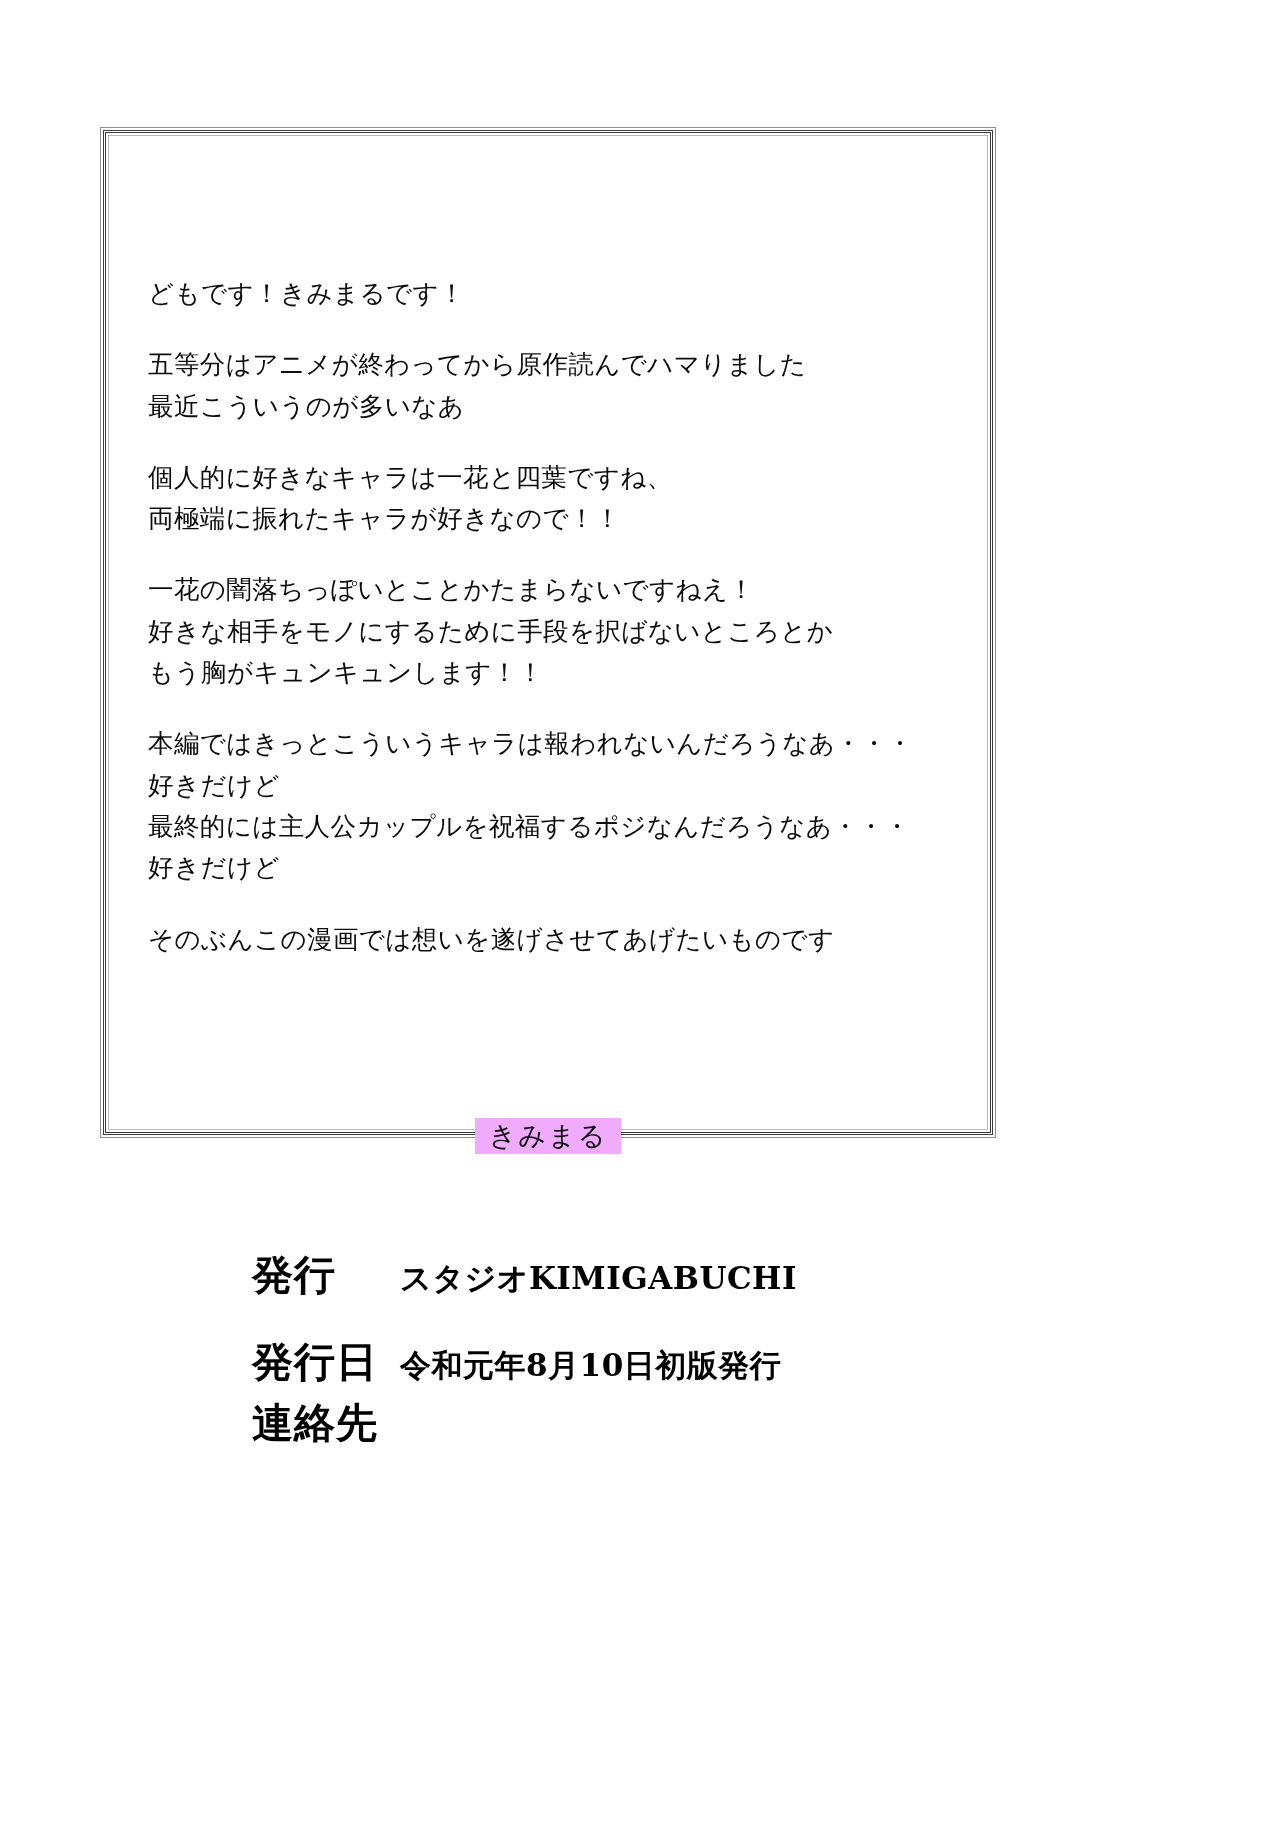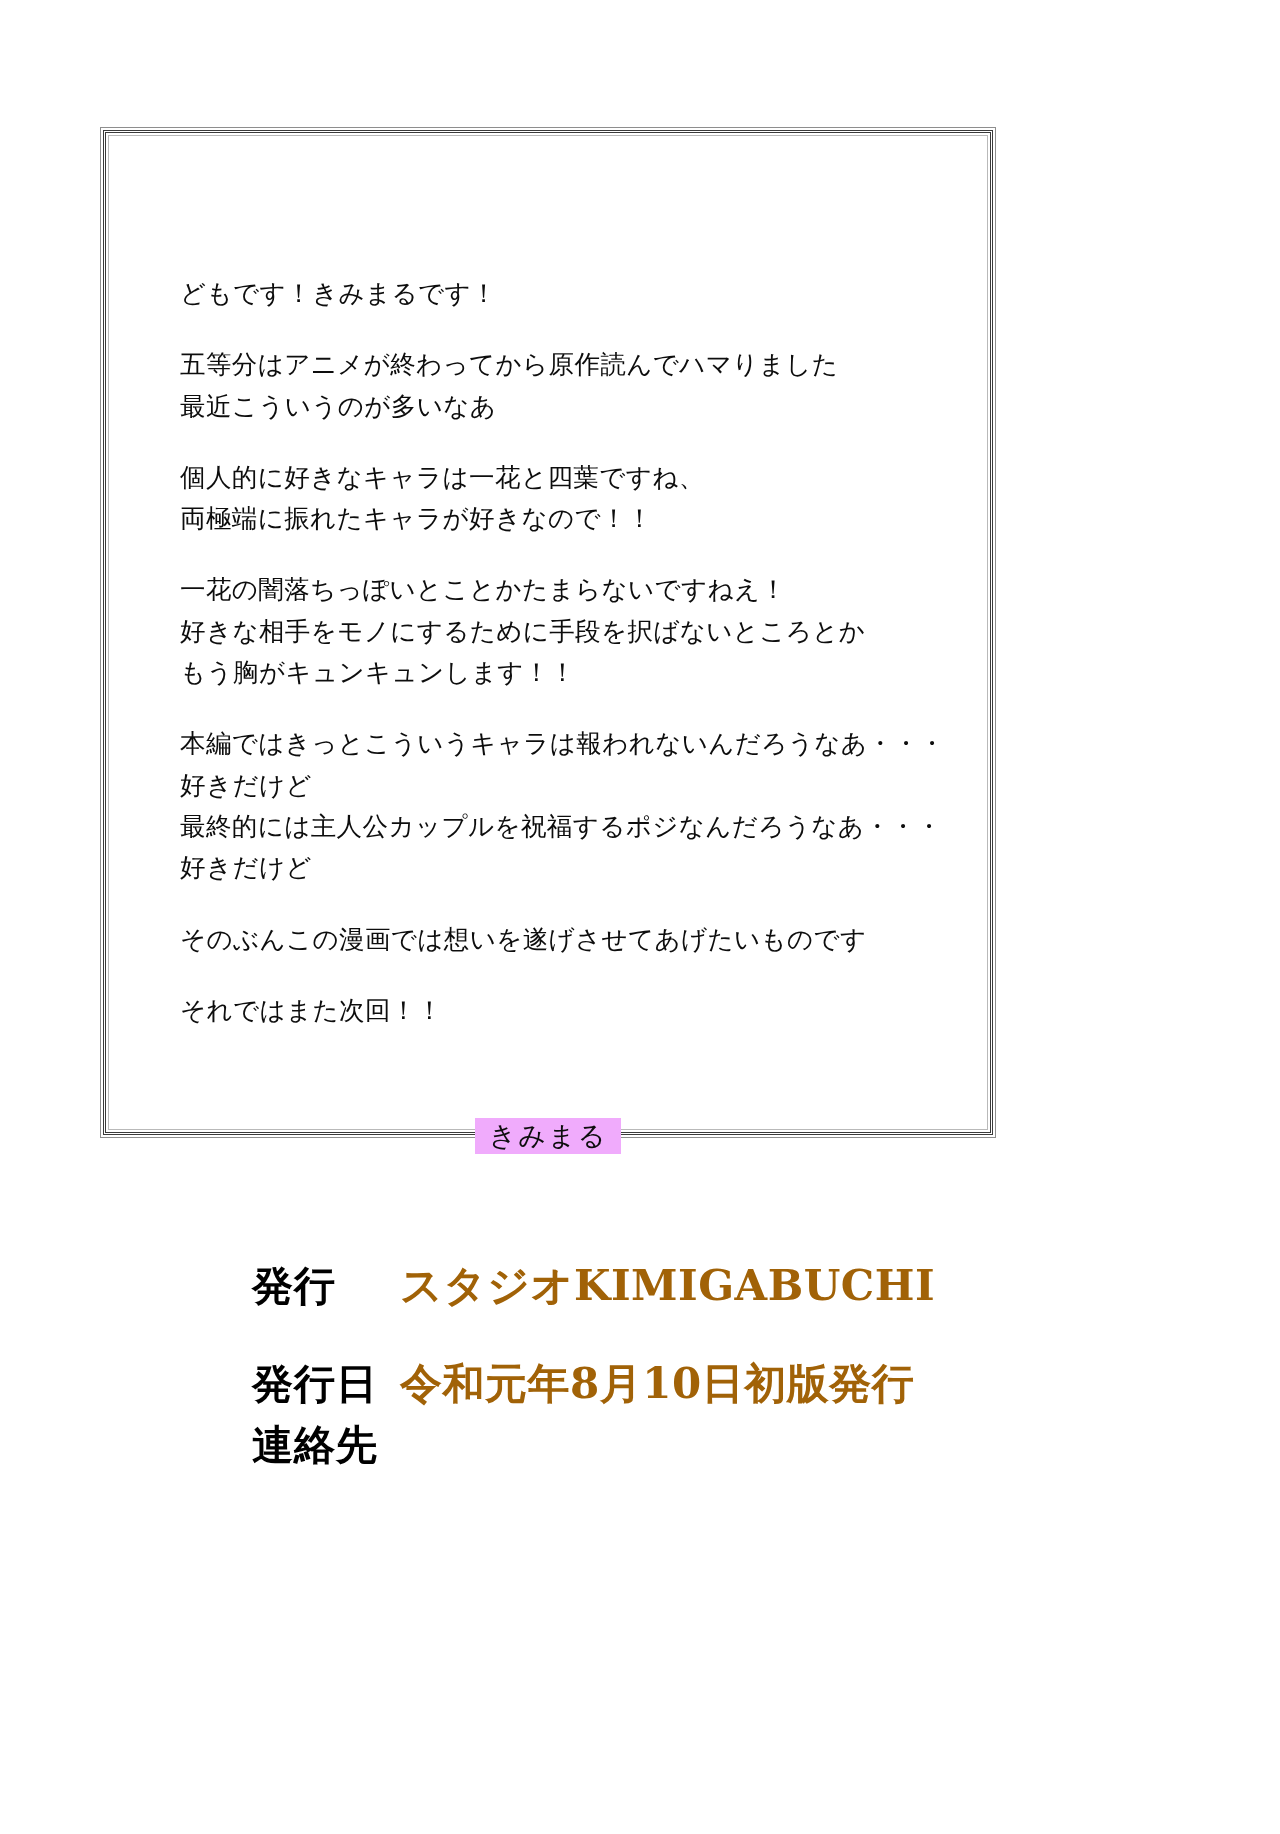--- a/index.html
+++ b/index.html
@@ -36,21 +36,20 @@
     left: 2px; top: 2px; right: 2px; bottom: 2px;
     border: 1px solid #b9b9b9;
     pointer-events: none;
   }
 
   #afterword-text {
     position: absolute;
     left: 42px;
     top: 140px;
     width: 820px;
-    margin-left: 32px;
   }
 
   .para {
     font-family: "DejaVu Sans", sans-serif;
     font-size: 25.5px;
     line-height: 1.62;
     letter-spacing: 0.4px;
     white-space: pre-wrap;
     margin: 0 0 30px 0;
     color: #0d0d0d;
@@ -91,23 +90,23 @@
     font-weight: bold;
     font-size: 41px;
     letter-spacing: 1px;
     width: 148px;
     flex: 0 0 148px;
     color: #000;
   }
   .colophon-value {
     font-family: "DejaVu Serif", serif;
     font-weight: bold;
-    font-size: 42px;
+    font-size: 31px;
     letter-spacing: 0.5px;
-    color: #a16207;
+    color: #000000;
     white-space: nowrap;
     margin-top: 36px;
   }
 </style>
 </head>
 <body>
 
 <div id="afterword-box">
   <div id="afterword-text">
     <p class="para">どもです！きみまるです！</p>
@@ -116,21 +115,20 @@
     <p class="para">個人的に好きなキャラは一花と四葉ですね、
 両極端に振れたキャラが好きなので！！</p>
     <p class="para">一花の闇落ちっぽいとことかたまらないですねえ！
 好きな相手をモノにするために手段を択ばないところとか
 もう胸がキュンキュンします！！</p>
     <p class="para">本編ではきっとこういうキャラは報われないんだろうなあ・・・
 好きだけど
 最終的には主人公カップルを祝福するポジなんだろうなあ・・・
 好きだけど</p>
     <p class="para">そのぶんこの漫画では想いを遂げさせてあげたいものです</p>
-    <p class="para">それではまた次回！！</p>
   </div>
   <div id="signature">
     <span id="signature-inner">きみまる</span>
   </div>
 </div>
 
 <div id="colophon">
   <div class="colophon-row">
     <span class="colophon-label">発行</span>
     <span class="colophon-value">スタジオKIMIGABUCHI</span>

